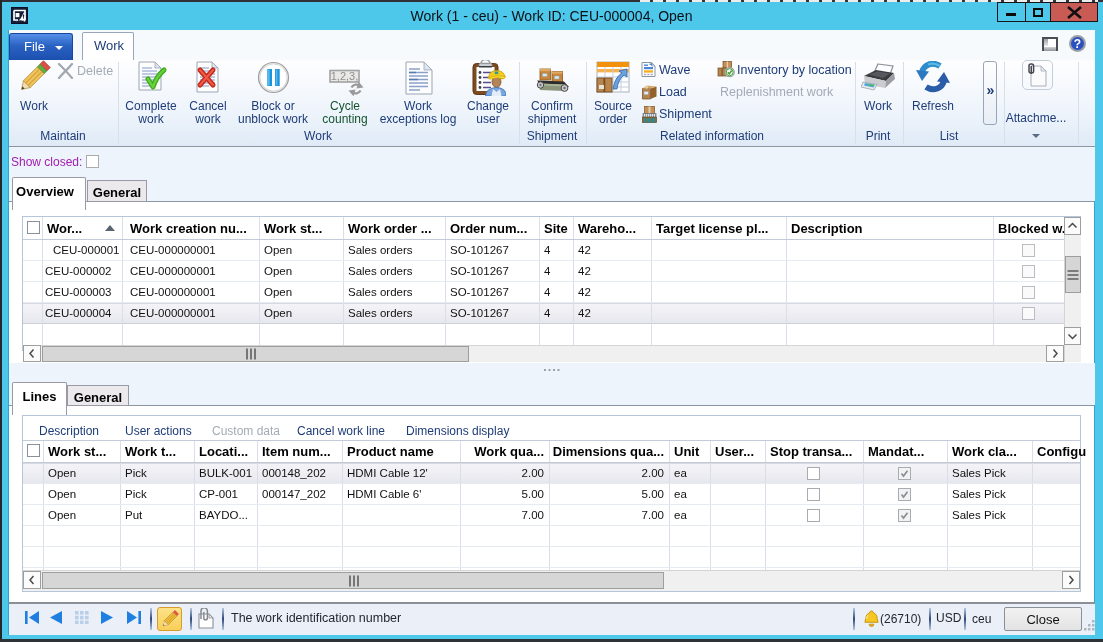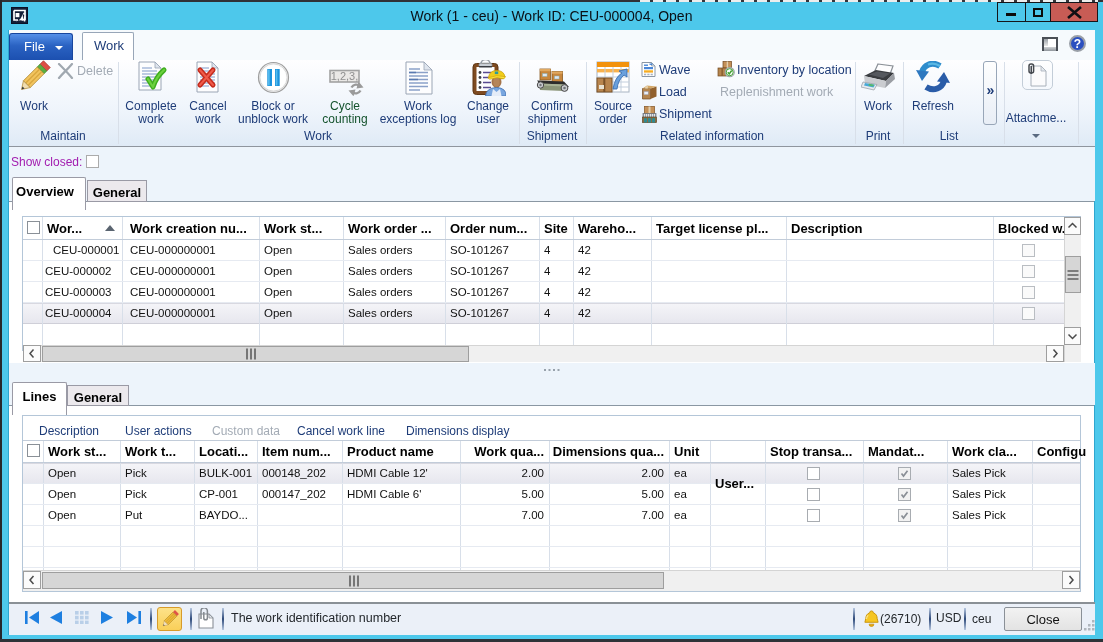--- a/index.html
+++ b/index.html
@@ -497,21 +497,21 @@
 
  <div class="abs" style="left:4px;top:28px;width:13px;height:13px;background:#fff;border:1px solid #8a9097;"></div>
  <div class="abs hdr" style="left:25px;top:28px;">Work st...</div>
  <div class="abs hdr" style="left:102px;top:28px;">Work t...</div>
  <div class="abs hdr" style="left:176px;top:28px;">Locati...</div>
  <div class="abs hdr" style="left:239px;top:28px;">Item num...</div>
  <div class="abs hdr" style="left:324px;top:28px;">Product name</div>
  <div class="abs hdr" style="left:437px;top:28px;width:84px;text-align:right;">Work qua...</div>
  <div class="abs hdr" style="left:526px;top:28px;width:115px;text-align:right;">Dimensions qua...</div>
  <div class="abs hdr" style="left:651px;top:28px;">Unit</div>
- <div class="abs hdr" style="left:692px;top:28px;margin-top:32px;">User...</div>
+ <div class="abs hdr" style="left:692px;top:28px;">User...</div>
  <div class="abs hdr" style="left:747px;top:28px;">Stop transa...</div>
  <div class="abs hdr" style="left:845px;top:28px;">Mandat...</div>
  <div class="abs hdr" style="left:929px;top:28px;">Work cla...</div>
  <div class="abs hdr" style="left:1014px;top:28px;">Configu</div>
 
  <div class="abs cell" style="left:25px;top:51px;">Open</div>
     <div class="abs cell" style="left:102px;top:51px;">Pick</div>
     <div class="abs cell" style="left:176px;top:51px;">BULK-001</div>
     <div class="abs cell" style="left:239px;top:51px;">000148_202</div>
     <div class="abs cell" style="left:324px;top:51px;">HDMI Cable 12'</div>

